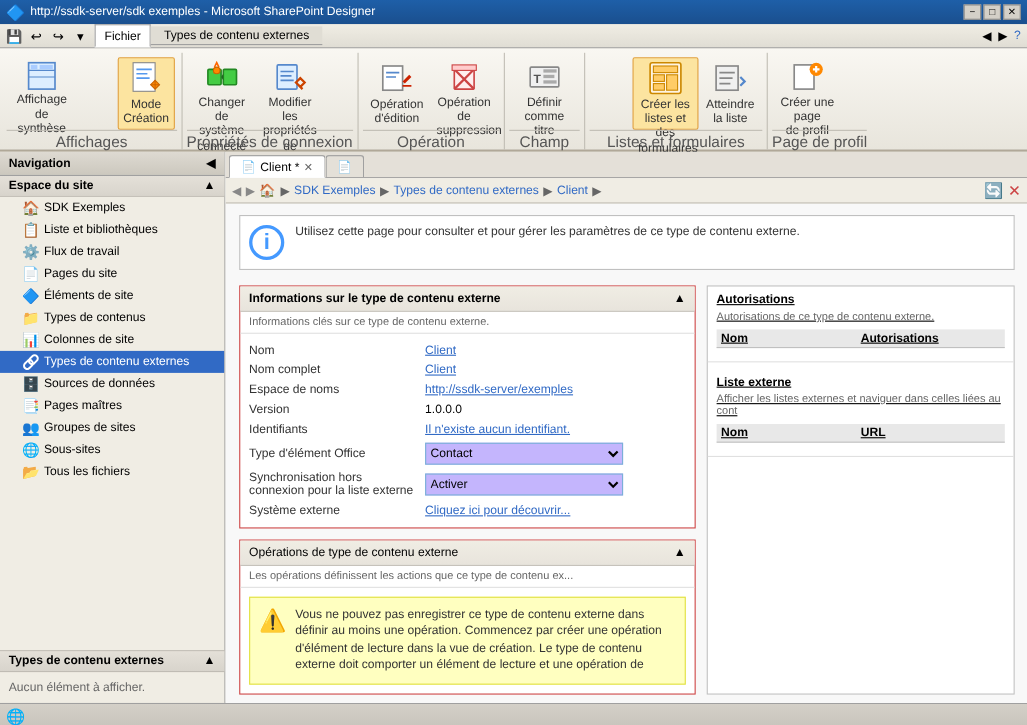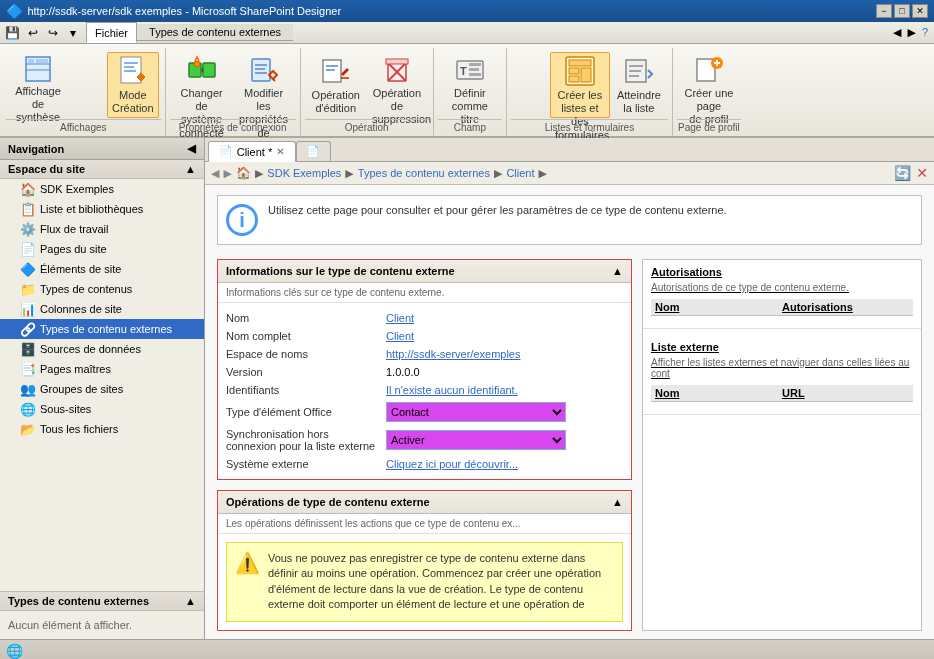--- a/index.html
+++ b/index.html
@@ -59,21 +59,21 @@
     }
     .ribbon-group-content {
       display: flex;
       flex: 1;
       align-items: flex-start;
       gap: 2px;
       padding: 4px 2px 0;
     }
     .ribbon-group-label {
       text-align: center;
-      font-size: 10px;
+      font-size: 14px;
       color: #555;
       padding: 2px 0 3px;
       border-top: 1px solid #c0bdb4;
       margin-top: auto;
     }
     .ribbon-btn {
       display: flex;
       flex-direction: column;
       align-items: center;
       justify-content: flex-start;
@@ -257,21 +257,21 @@
       align-items: center;
     }
     .form-label { width: 160px; color: #333; font-size: 11px; }
     .form-value { color: #316ac5; font-size: 11px; }
     .form-value-black { color: #000; font-size: 11px; }
 
     select.form-select {
       height: 20px;
       font-size: 11px;
       border: 1px solid #7ab0d8;
-      background: #d946ef;
+      background: #c4b5fd;
       width: 180px;
     }
 
     .right-section { padding: 6px 8px; text-decoration: underline; }
     .right-section-title { font-weight: bold; margin-bottom: 4px; }
     .right-section-sub { font-size: 10px; color: #666; margin-bottom: 6px; }
     .right-table-header {
       display: flex;
       background: #e8e8e8;
       border-bottom: 1px solid #c0c0c0;
@@ -284,21 +284,21 @@
     .divider { border-top: 1px solid #e0e0e0; margin: 6px 0; }
 
     
     .ops-panel {
       border: 1px solid #cc4444;
       background: white;
     }
     .ops-panel-header {
       background: linear-gradient(to bottom, #f0ede4, #e8e4dc);
       padding: 5px 8px;
-      font-weight: bold;
+      font-weight: normal;
       border-bottom: 1px solid #c0bcb4;
       display: flex;
       justify-content: space-between;
     }
     .ops-panel-subtext {
       padding: 4px 8px;
       font-size: 10px;
       color: #666;
       border-bottom: 1px solid #e0e0e0;
     }

